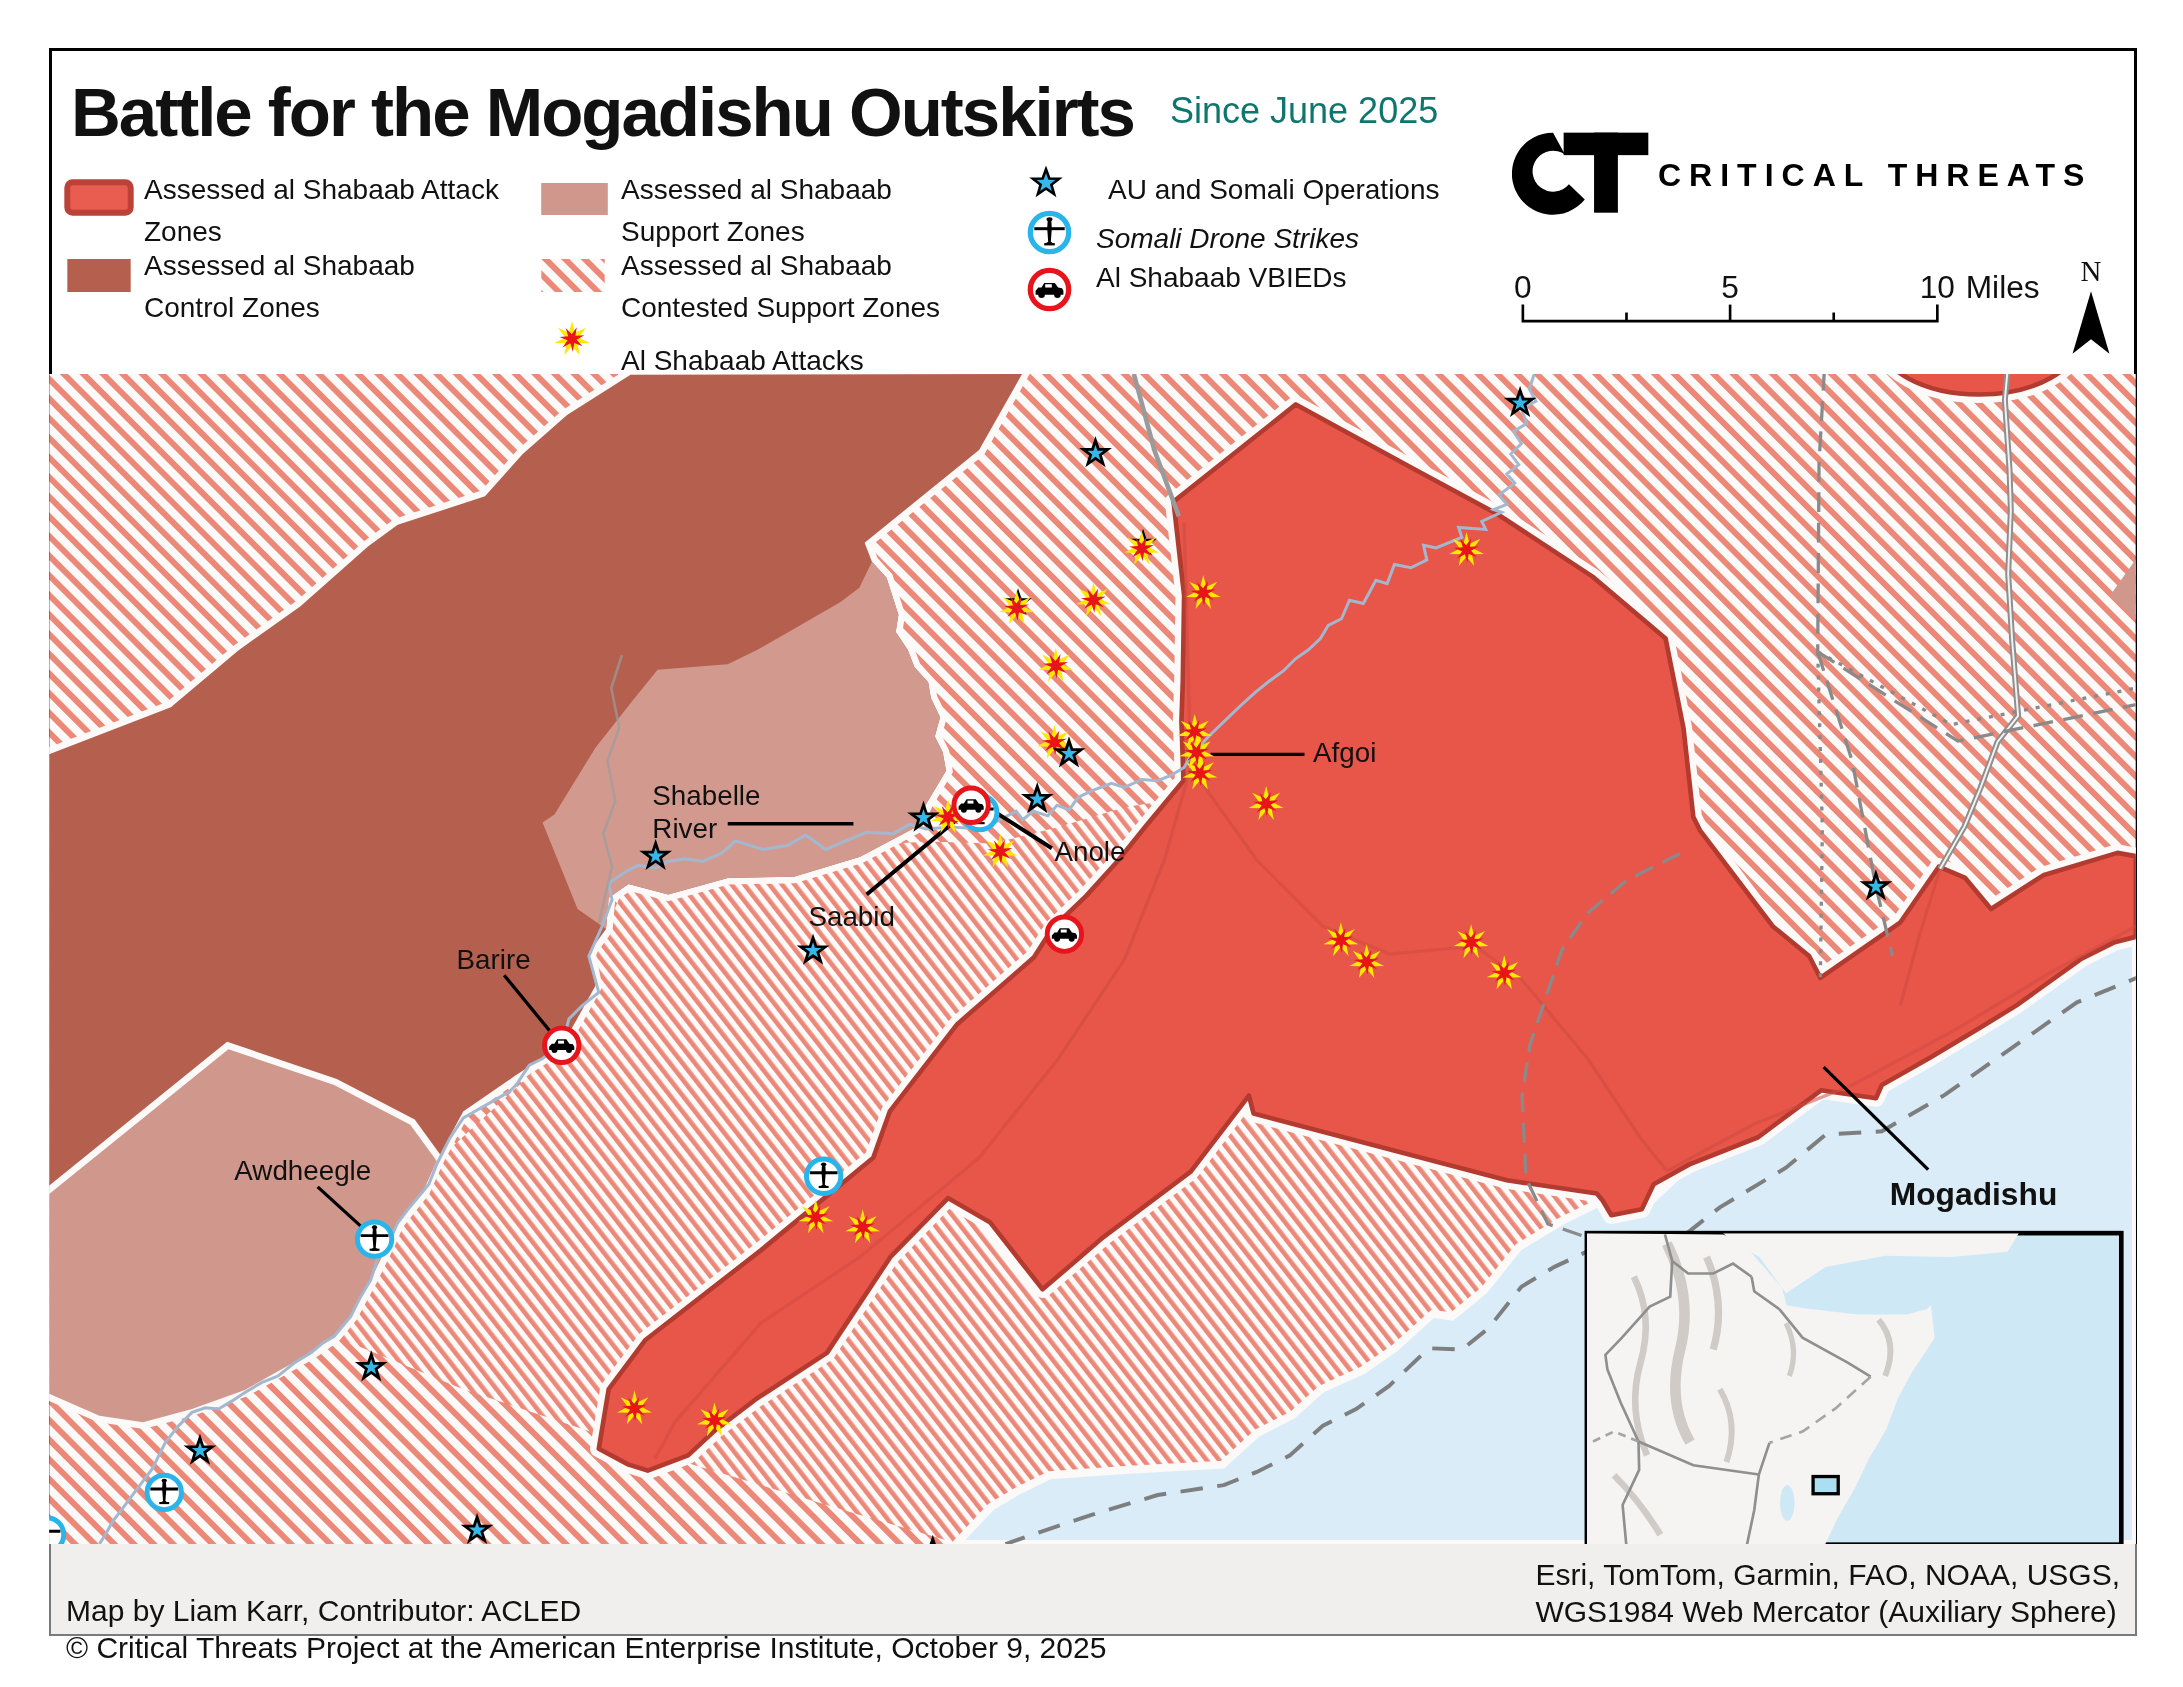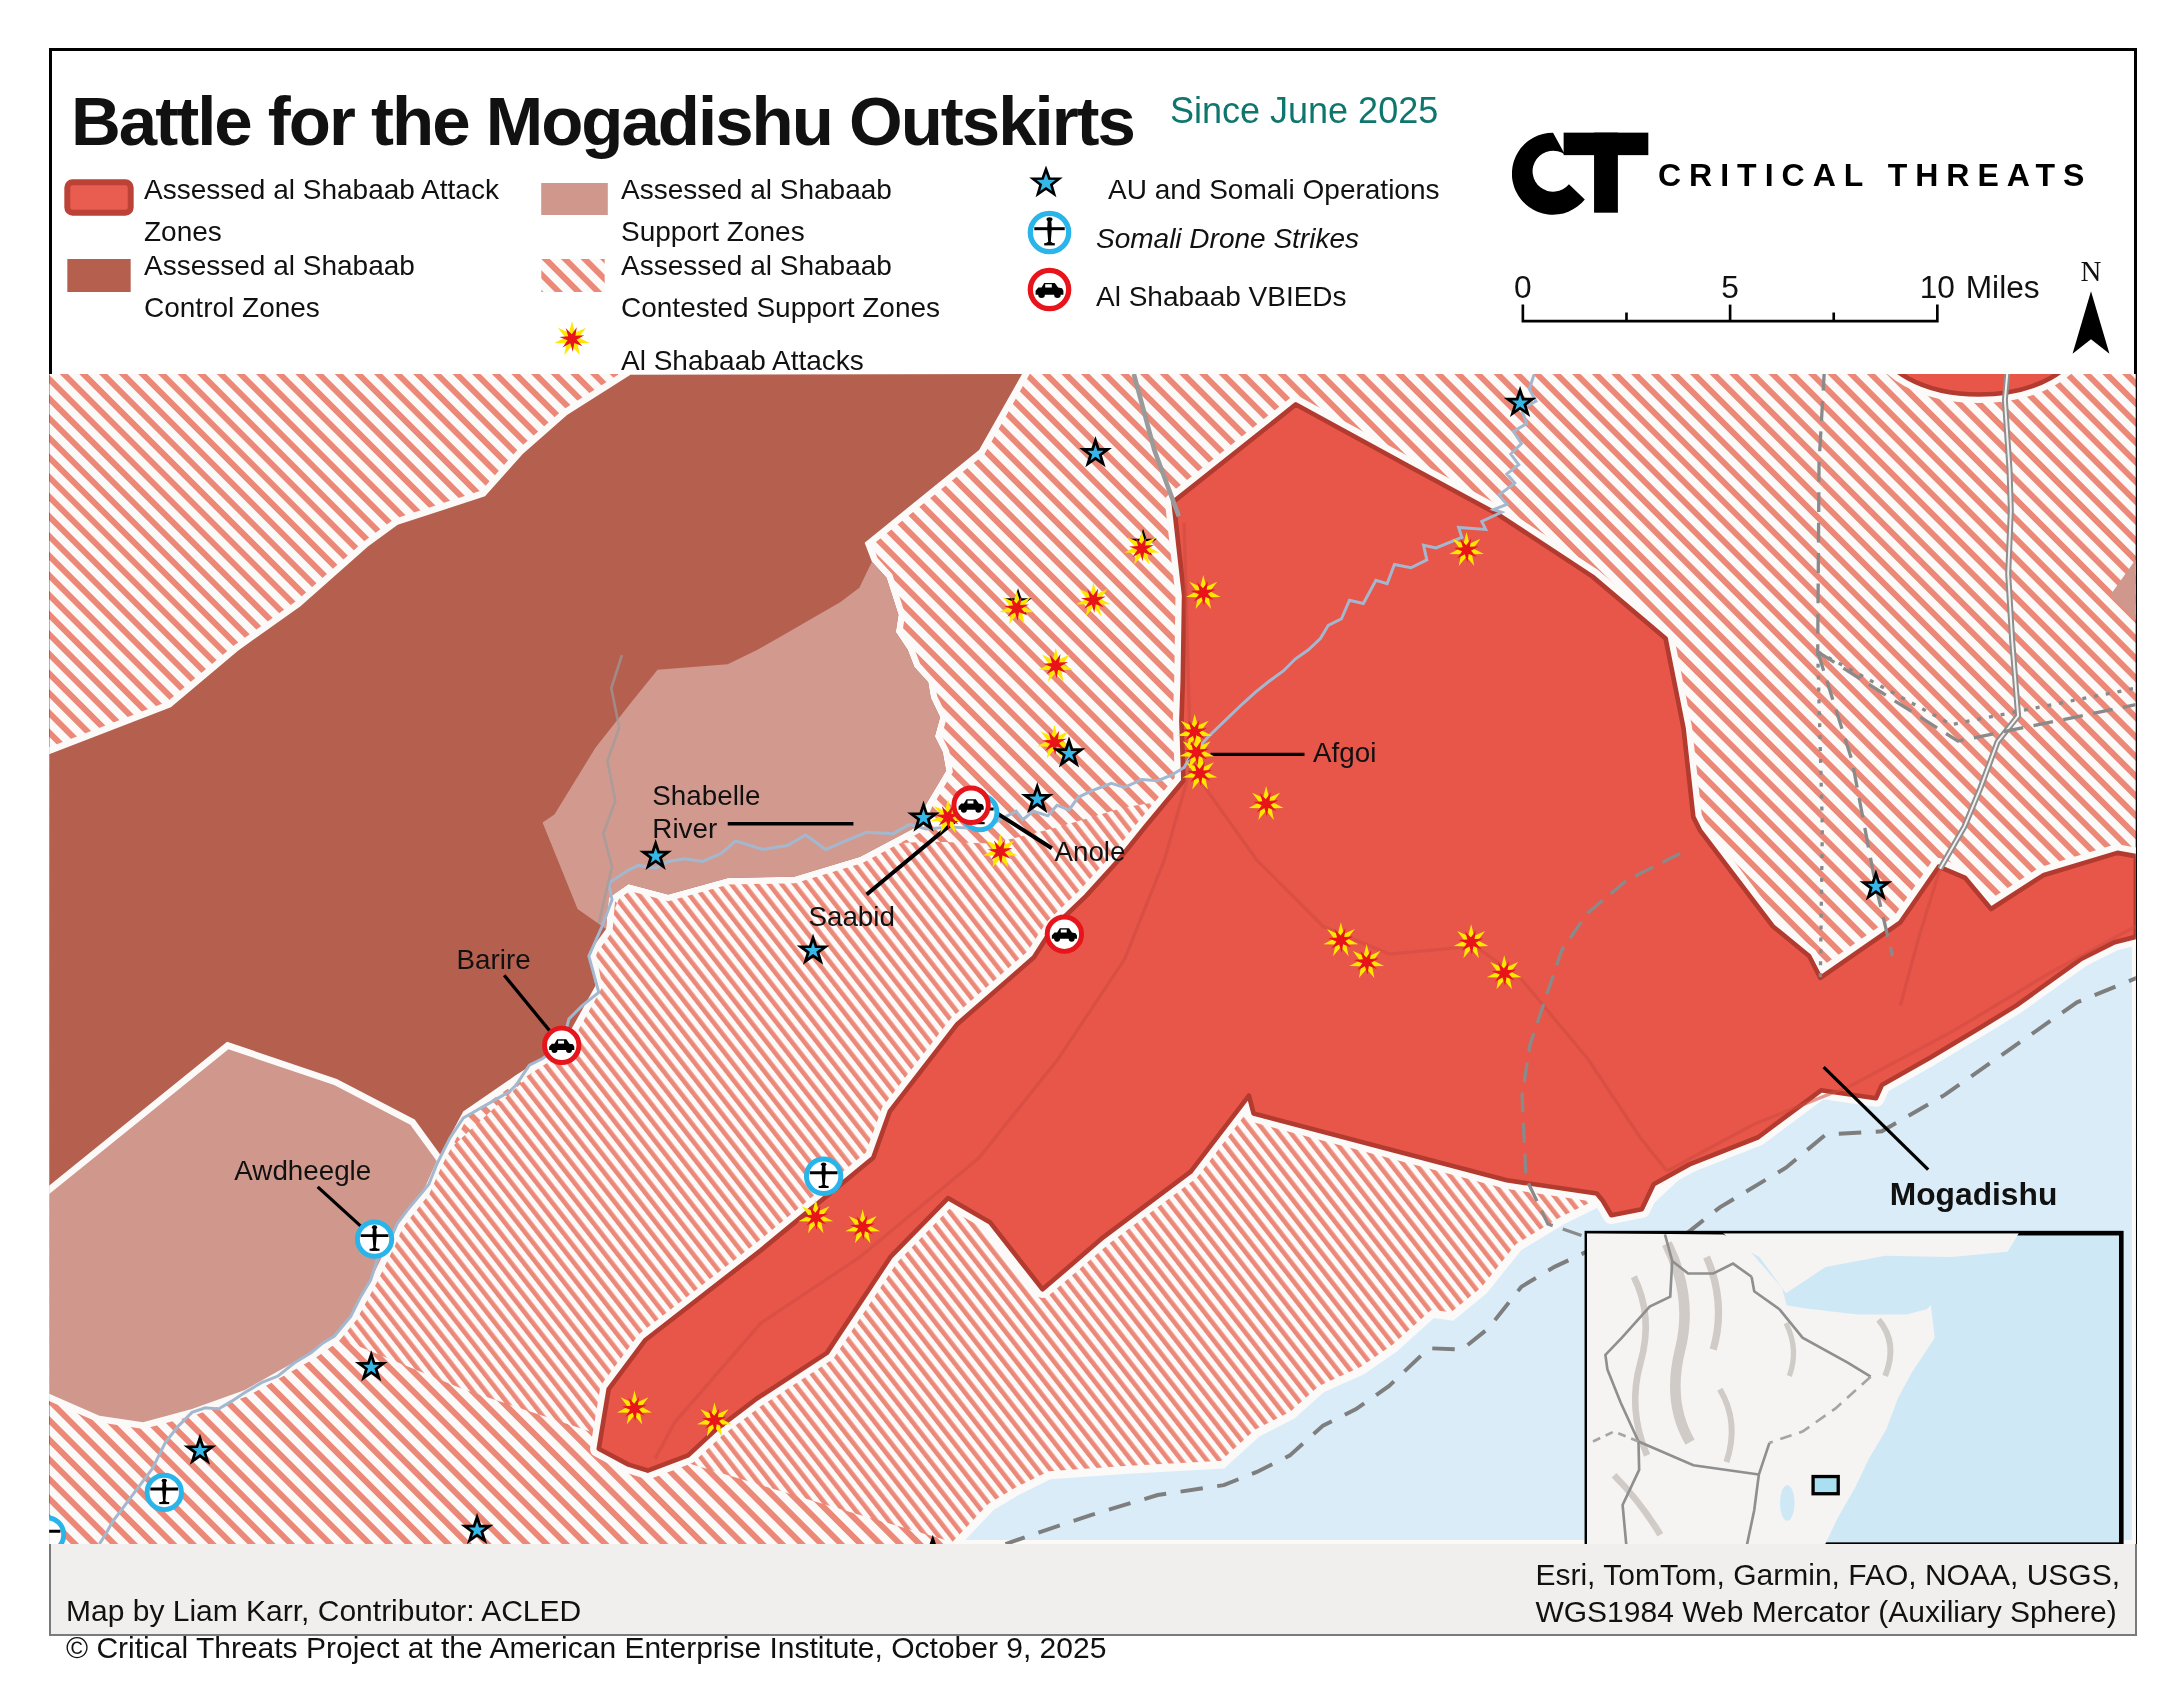--- a/index.html
+++ b/index.html
@@ -1,18 +1,18 @@
 <!DOCTYPE html>
 <html style="font-size:10.6px"><head>
 <meta charset="utf-8">
 <style>
   * { margin:0; padding:0; box-sizing:border-box; }
   body { width:2183px; height:1687px; background:#ffffff; font-family:"Liberation Sans", sans-serif; position:relative; overflow:hidden; }
   #frame { position:absolute; left:49px; top:48px; width:2088px; height:1497px; border:3.3px solid #000; background:#fff; }
-  #title { position:absolute; left:71px; top:82px; font-size:69px; font-weight:bold; color:#111; letter-spacing:-2px; white-space:nowrap; }
+  #title { position:absolute; left:71px; top:73px; font-size:69px; font-weight:bold; color:#111; letter-spacing:-2px; white-space:nowrap; }
   #subtitle { position:absolute; left:1170px; top:90px; font-size:36px; color:#0f766e; }
   .ltxt { position:absolute; font-size:28px; line-height:42px; color:#111; }
   #footer { position:absolute; left:49px; top:1544px; width:2088px; height:92px; background:#f0efed; border:2px solid #7a7a7a; border-top:none; }
   .ftxt { position:absolute; font-size:30px; line-height:37px; color:#111; }
 </style>
 </head>
 <body>
 
 <div id="frame"></div>
 
@@ -80,21 +80,21 @@
 <svg style="position:absolute;left:1027px;top:267px;" width="45" height="45" viewBox="-34 -34 68 68">
   <circle r="29" fill="#fff" stroke="#e8141b" stroke-width="8"></circle>
   <g fill="#000">
       <path d="M-21,2 L-17,-3 L-12,-3 L-8,-10 L8,-10 L13,-3 L19,-2 L21,2 L21,8 L-21,8 Z"></path>
       <rect x="-6.5" y="-8" width="10" height="5" fill="#fff"></rect>
       <circle cx="-12" cy="8" r="5"></circle>
       <circle cx="12" cy="8" r="5"></circle>
     </g>
 </svg>
 
-<div class="ltxt" style="left:1096px;top:276px;">Al Shabaab VBIEDs</div>
+<div class="ltxt" style="left:1096px;top:257px;">Al Shabaab VBIEDs</div>
 
 <svg style="position:absolute;left:1512px;top:130px;" width="139" height="86" viewBox="0 0 210 130">
   <path fill="#000" d="M62,4 A62,62 0 1 0 110,105 L86,82 A31,31 0 1 1 80,37 Z"></path>
   <rect x="78" y="4" width="128" height="34" fill="#000"></rect>
   <rect x="124" y="4" width="36" height="121" fill="#000"></rect>
 </svg>
 
 <div style="position:absolute;left:1658px;top:157px;font-size:32px;font-weight:bold;letter-spacing:8px;color:#000;">CRITICAL THREATS</div>
 
 <svg style="position:absolute;left:1508px;top:265px;" width="629" height="66" viewBox="0 0 950 100">

